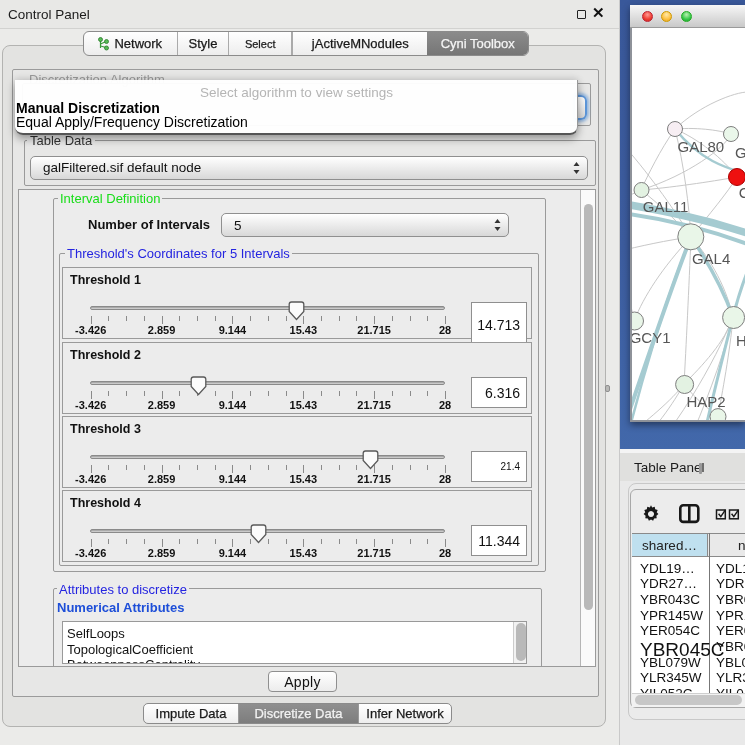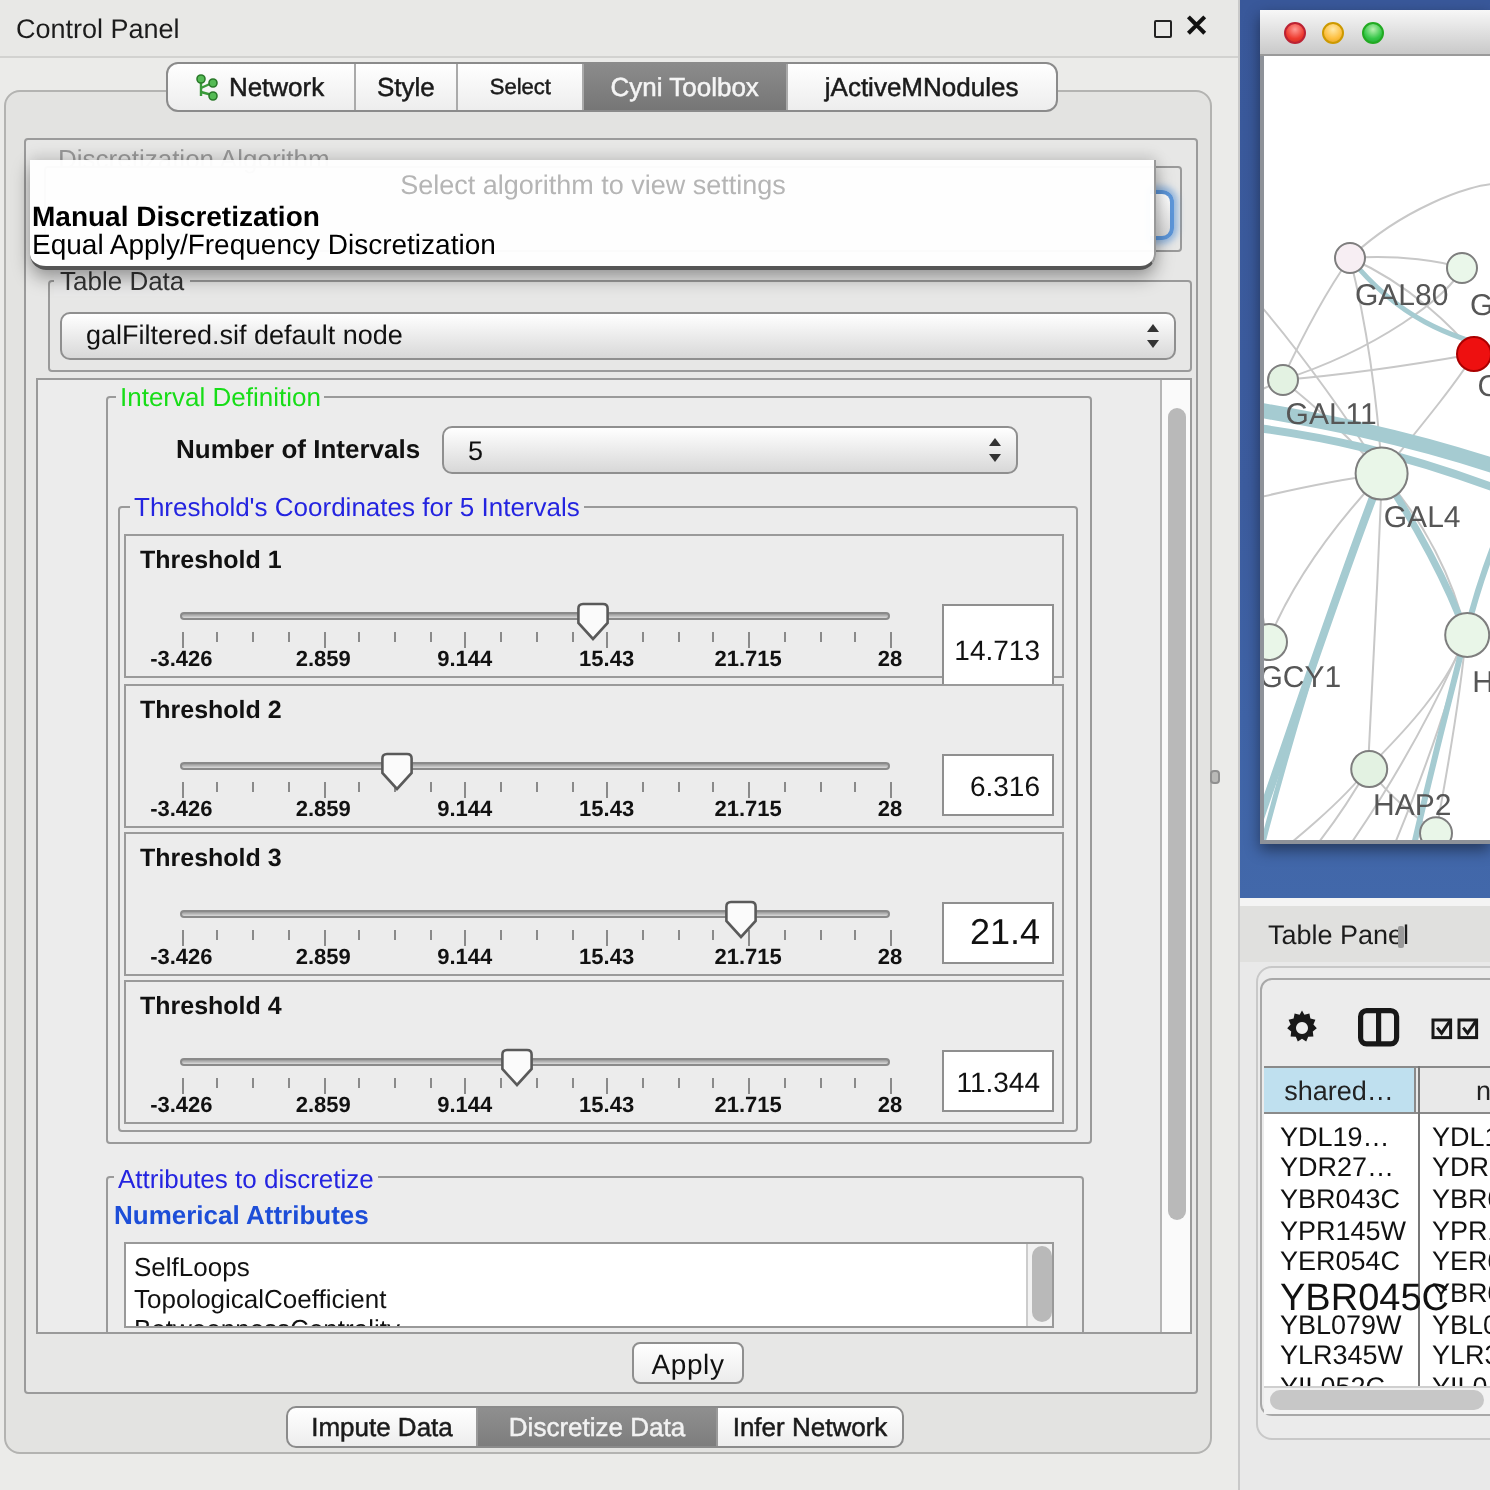--- a/index.html
+++ b/index.html
@@ -28,22 +28,22 @@
         <line x1="2.5" y1="3" x2="2.5" y2="11" stroke="#3a9a3a" stroke-width="1.2"></line>
         <line x1="2.5" y1="7" x2="8" y2="4.5" stroke="#3a9a3a" stroke-width="1.2"></line>
         <line x1="2.5" y1="9" x2="8" y2="10.5" stroke="#3a9a3a" stroke-width="1.2"></line>
         <circle cx="2.5" cy="2.5" r="2" fill="#55bb55" stroke="#2a7a2a" stroke-width="0.8"></circle>
         <circle cx="8.5" cy="4.5" r="2" fill="#55bb55" stroke="#2a7a2a" stroke-width="0.8"></circle>
         <circle cx="8.5" cy="11" r="2" fill="#55bb55" stroke="#2a7a2a" stroke-width="0.8"></circle>
       </svg>
       Network</div>
     <div style="width:52px;height:100%;display:flex;align-items:center;justify-content:center;border-right:1px solid #aaa;font-size:13px;color:#1a1a1a;" class="tabtxt">Style</div>
     <div style="width:63px;height:100%;display:flex;align-items:center;justify-content:center;border-right:1px solid #aaa;font-size:11px;color:#1a1a1a;" class="tabtxt">Select</div>
+    <div style="width:136px;height:100%;display:flex;align-items:center;justify-content:center;border-left:1px solid #aaa;font-size:13px;color:#1a1a1a;" class="tabtxt">jActiveMNodules</div>
     <div style="width:101px;height:100%;display:flex;align-items:center;justify-content:center;font-size:13px;color:#f5f5f5;background:linear-gradient(#8b8b8b,#767676);" class="tabtxt">Cyni Toolbox</div>
-    <div style="width:136px;height:100%;display:flex;align-items:center;justify-content:center;border-left:1px solid #aaa;font-size:13px;color:#1a1a1a;" class="tabtxt">jActiveMNodules</div>
   </div>
 
   <div class="abs" style="left:22px;top:83px;width:569px;height:43px;border:1px solid #9a9a9a;border-radius:2px;"></div>
   <div class="abs" style="left:26px;top:72px;font-size:13px;color:#9a9a9a;padding:0 3px;">Discretization Algorithm</div>
 
   <div class="abs" style="left:575px;top:95px;width:12px;height:25px;border-radius:0 6px 6px 0;background:linear-gradient(#fff,#d9d9d9);border:2px solid rgba(85,145,215,0.95);border-left:none;box-shadow:0 0 3px 2px rgba(85,145,215,0.55);"></div>
 
   <div class="abs" style="left:24px;top:140px;width:572px;height:46px;border:1px solid #9a9a9a;border-radius:2px;"></div>
   <div class="abs" style="left:27px;top:133px;font-size:13px;color:#333;background:#e8e8e8;padding:0 3px;">Table Data</div>
   <div class="abs combo" style="left:30px;top:156px;width:558px;height:24px;">
@@ -165,21 +165,21 @@
           <div class="abs" style="left:382.0px;top:48px;width:1px;height:8px;background:#8a8a8a;"></div>
           <div class="abs" style="left:3.7px;top:55.5px;width:48px;text-align:center;font-size:11px;font-weight:bold;color:#111;">-3.426</div>
           <div class="abs" style="left:74.6px;top:55.5px;width:48px;text-align:center;font-size:11px;font-weight:bold;color:#111;">2.859</div>
           <div class="abs" style="left:145.4px;top:55.5px;width:48px;text-align:center;font-size:11px;font-weight:bold;color:#111;">9.144</div>
           <div class="abs" style="left:216.3px;top:55.5px;width:48px;text-align:center;font-size:11px;font-weight:bold;color:#111;">15.43</div>
           <div class="abs" style="left:287.1px;top:55.5px;width:48px;text-align:center;font-size:11px;font-weight:bold;color:#111;">21.715</div>
           <div class="abs" style="left:358.0px;top:55.5px;width:48px;text-align:center;font-size:11px;font-weight:bold;color:#111;">28</div>
           <svg class="abs" style="left:299px;top:32.5px;" width="17" height="20" viewBox="0 0 17 20">
             <path d="M3.5,1 H13.5 Q15.8,1 15.8,3.3 V10.5 L8.5,18.5 L1.2,10.5 V3.3 Q1.2,1 3.5,1 Z" fill="#fbfbfb" stroke="#5a5a5a" stroke-width="1.3"></path>
           </svg>
-          <div class="abs" style="left:408px;top:34px;width:56px;height:31px;border:1px solid #8f8f8f;background:#fff;display:flex;align-items:center;justify-content:flex-end;padding-right:6px;font-size:18px;color:#111;">21.4</div>
+          <div class="abs" style="left:408px;top:34px;width:56px;height:31px;border:1px solid #8f8f8f;background:#fff;display:flex;align-items:center;justify-content:flex-end;padding-right:6px;font-size:10px;color:#111;">21.4</div>
         </div>
         <div class="abs" style="left:43px;top:300px;width:470px;height:72px;border:1px solid #9a9a9a;background:#ececec;">
           <div class="abs" style="left:7px;top:5px;font-size:12.5px;font-weight:bold;color:#111;">Threshold 4</div>
           <div class="abs" style="left:27px;top:37.5px;width:355px;height:4.5px;border-radius:3px;background:linear-gradient(#9a9a9a,#dadada);border:0.5px solid #8a8a8a;"></div>
           <div class="abs" style="left:27.7px;top:48px;width:1px;height:8px;background:#8a8a8a;"></div>
           <div class="abs" style="left:45.4px;top:48px;width:1px;height:5px;background:#8a8a8a;"></div>
           <div class="abs" style="left:63.1px;top:48px;width:1px;height:5px;background:#8a8a8a;"></div>
           <div class="abs" style="left:80.8px;top:48px;width:1px;height:5px;background:#8a8a8a;"></div>
           <div class="abs" style="left:98.6px;top:48px;width:1px;height:8px;background:#8a8a8a;"></div>
           <div class="abs" style="left:116.3px;top:48px;width:1px;height:5px;background:#8a8a8a;"></div>
@@ -220,21 +220,21 @@
       <div class="abs" style="left:4px;top:19.5px;font-size:13px;color:#111;">TopologicalCoefficient</div>
       <div class="abs" style="left:4px;top:35px;font-size:13px;color:#111;">BetweennessCentrality</div>
       <div class="abs" style="left:450px;top:0;width:15px;height:43px;background:#f2f2f2;border-left:1px solid #ccc;"></div>
       <div class="abs" style="left:452.5px;top:1px;width:10px;height:38px;background:#b9b9b9;border-radius:5px;"></div>
     </div>
 
     <div class="abs" style="left:561px;top:0;width:17px;height:478px;background:#fafafa;border-left:1px solid #b5b5b5;"></div>
     <div class="abs" style="left:565px;top:14px;width:9px;height:406px;background:#b9b9b9;border-radius:4.5px;"></div>
   </div>
 
-  <div class="abs" style="left:268px;top:671px;width:56px;height:21px;border:1px solid #8f8f8f;border-radius:4px;background:linear-gradient(#ffffff,#ececec);display:flex;align-items:center;justify-content:center;font-size:14px;letter-spacing:0.3px;color:#111;margin-left:48px;">Apply</div>
+  <div class="abs" style="left:268px;top:671px;width:69px;height:21px;border:1px solid #8f8f8f;border-radius:4px;background:linear-gradient(#ffffff,#ececec);display:flex;align-items:center;justify-content:center;font-size:14px;letter-spacing:0.3px;color:#111;">Apply</div>
 
   <div class="abs" style="left:143px;top:703px;width:309px;height:21px;border:1px solid #8b8b8b;border-radius:5px;background:linear-gradient(#ffffff,#ededed);overflow:hidden;display:flex;">
     <div style="width:95px;display:flex;align-items:center;justify-content:center;font-size:13px;color:#1a1a1a;border-right:1px solid #999;" class="tabtxt">Impute Data</div>
     <div style="width:119px;display:flex;align-items:center;justify-content:center;font-size:13px;color:#f2f2f2;background:linear-gradient(#8f8f8f,#7d7d7d);" class="tabtxt">Discretize Data</div>
     <div style="flex:1;display:flex;align-items:center;justify-content:center;font-size:13px;color:#1a1a1a;border-left:1px solid #999;" class="tabtxt">Infer Network</div>
   </div>
 </div>
 
 <div class="abs" style="left:605px;top:385px;width:5px;height:7px;background:#b9b9b7;border:1px solid #8f8f8f;border-radius:2px;"></div>
 

